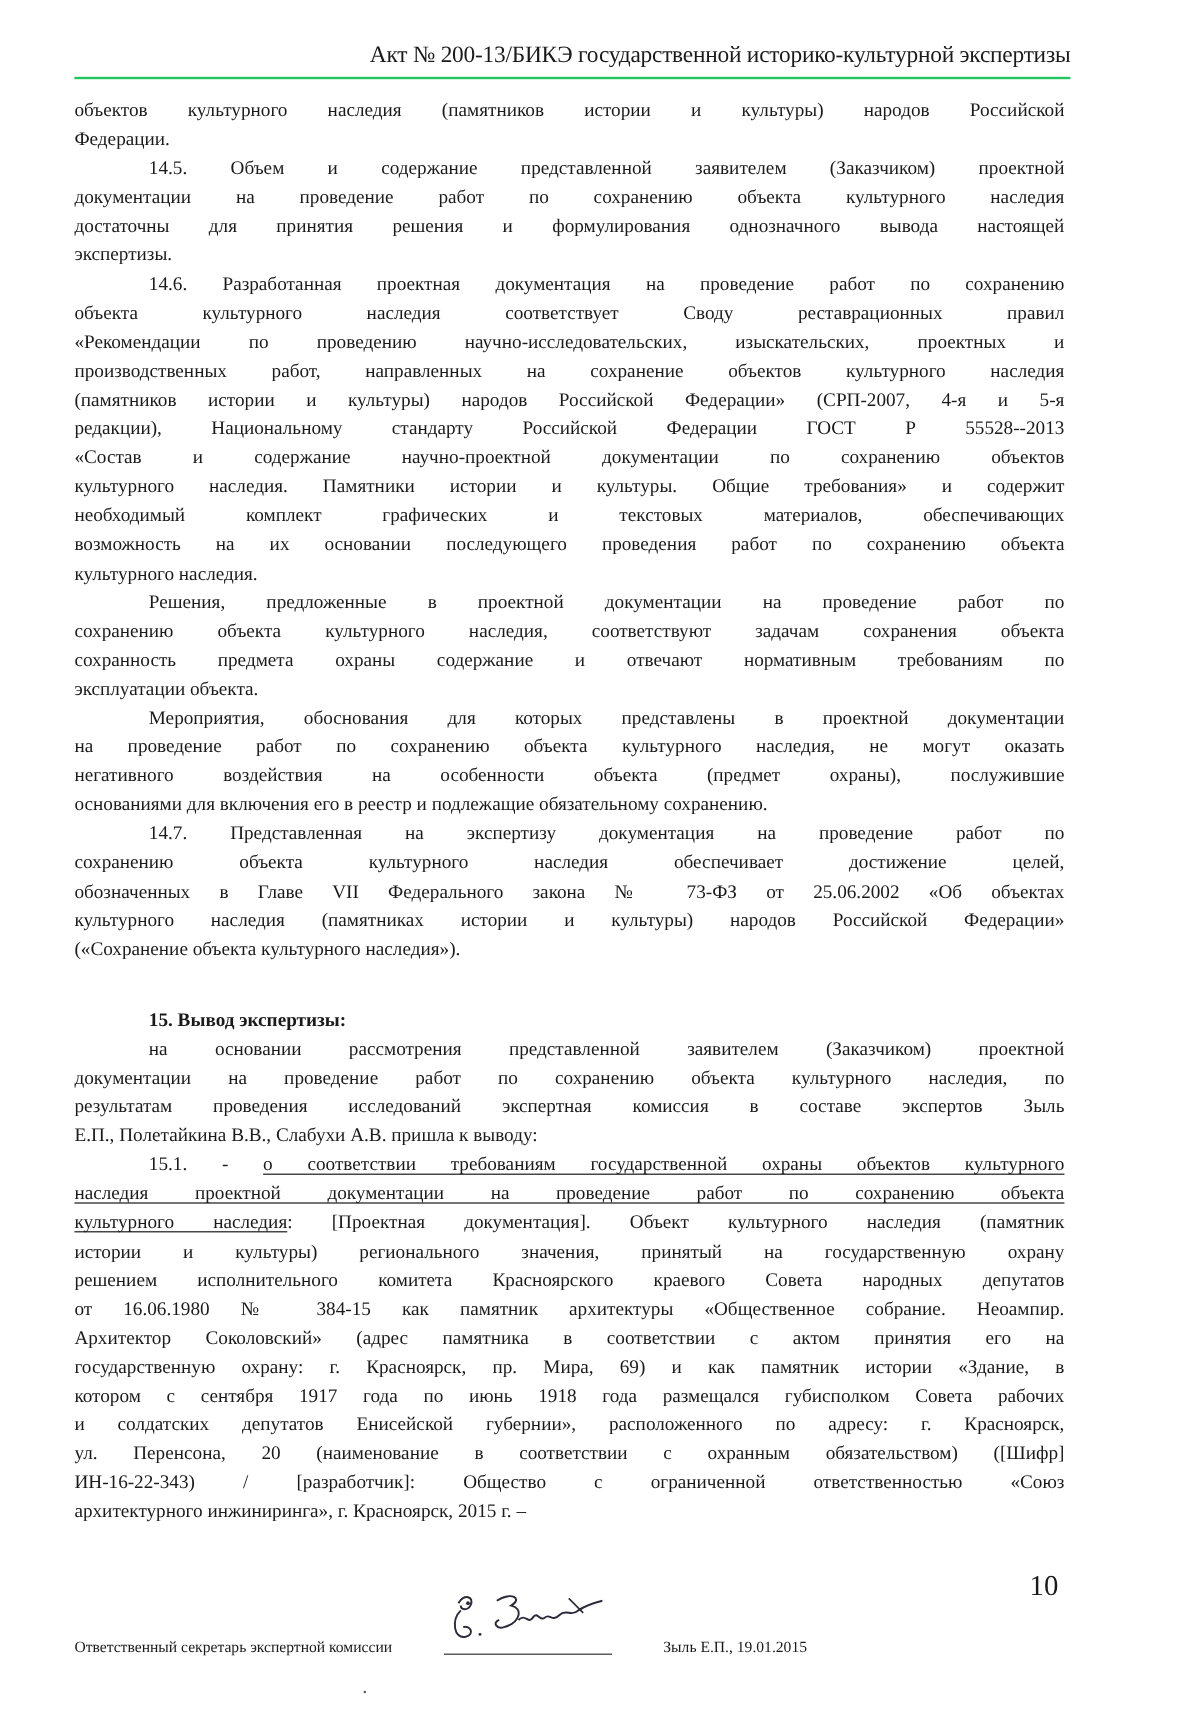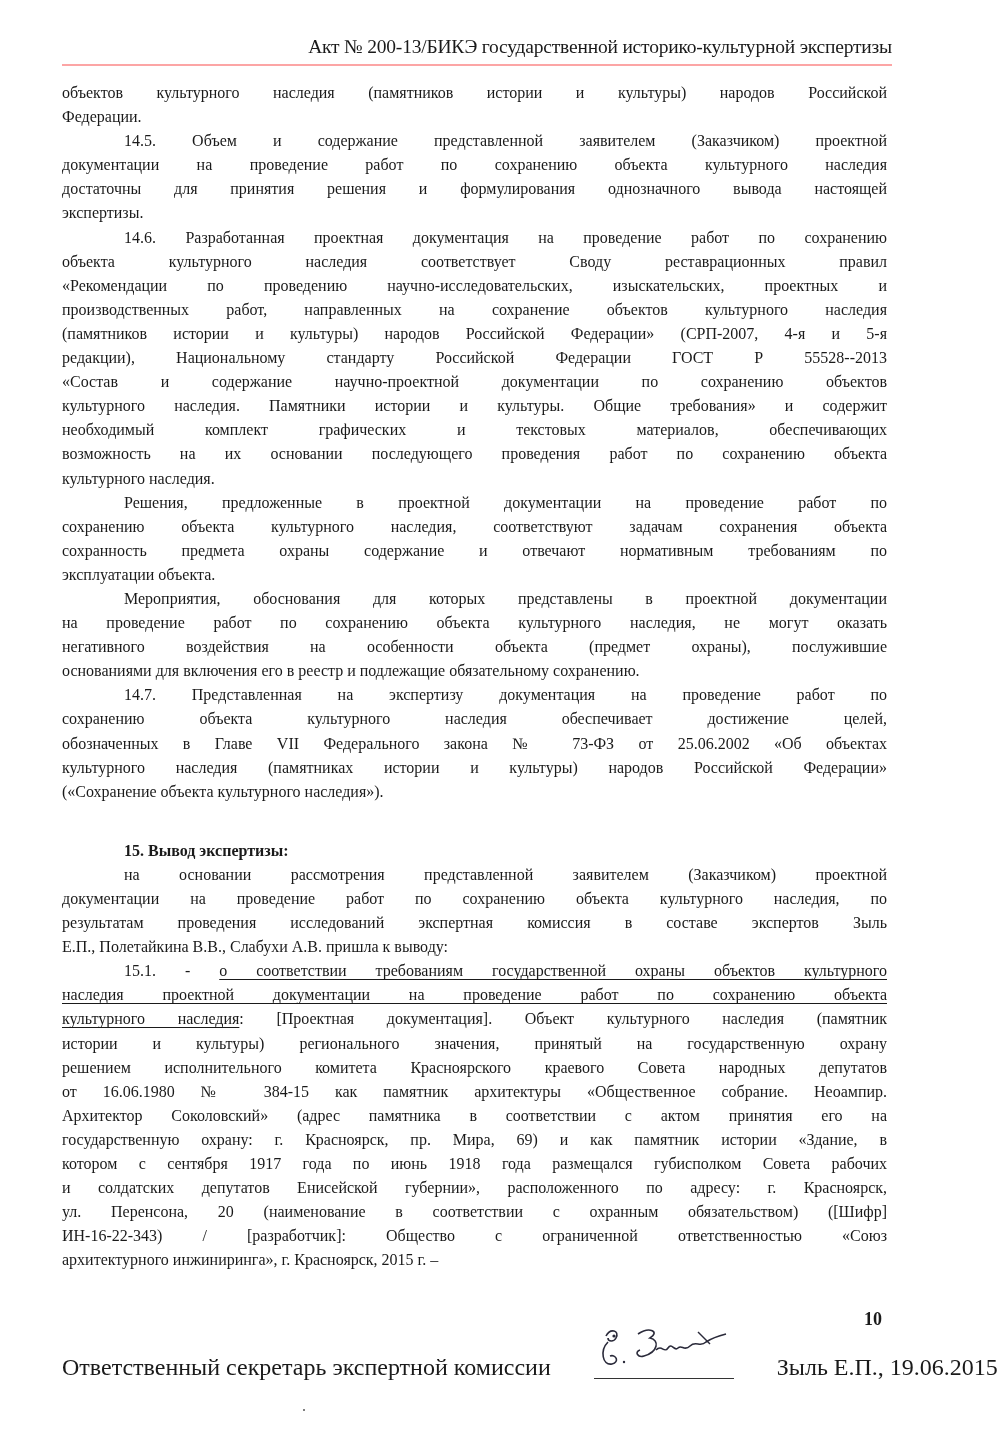--- a/index.html
+++ b/index.html
@@ -20,21 +20,21 @@
       left: 0; top: 0;
       width: 1000px;
       height: 1432px;
     }
     .header {
       position: absolute;
       left: 62px;
       top: 34px;
       width: 830px;
       height: 30px;
-      border-bottom: 2px solid #fca5a5;
+      border-bottom: 2px solid #22c55e;
     }
     .header-title {
       position: absolute;
       right: 0;
       top: 2px;
       font-size: 19.5px;
       letter-spacing: -0.2px;
       white-space: nowrap;
     }
     .body-text {
@@ -66,21 +66,21 @@
       font-weight: bold;
     }
     .u {
       text-decoration: underline;
       text-underline-offset: 3px;
     }
     .footer-sign {
       position: absolute;
       left: 62px;
       top: 1336px;
-      font-size: 24px;
+      font-size: 13px;
       white-space: nowrap;
       display: flex;
       align-items: flex-end;
       gap: 41px;
     }
     .sign-area {
       display: inline-block;
       width: 140px;
       height: 44px;
       position: relative;
@@ -91,22 +91,21 @@
     .sign-area svg {
       position: absolute;
       left: 0; top: -14px;
       width: 140px;
       height: 56px;
     }
     .page-number {
       position: absolute;
       right: 118px;
       top: 1309px;
-      font-size: 18px;
-      font-weight: bold;
+      font-size: 24px;
     }
     .speck {
       position: absolute;
       left: 303px;
       top: 1409px;
       width: 2px;
       height: 2px;
       background: #555;
       border-radius: 1px;
     }
@@ -203,19 +202,19 @@
     <span class="sign-area">
       <svg viewBox="0 0 140 56">
         <path d="M14 22 C 6 30, 8 46, 18 44 C 26 42, 22 34, 16 36 M 12 16 C 16 8, 26 10, 22 18 C 20 22, 14 22, 14 18" fill="none" stroke="#2a2a3a" stroke-width="1.6"></path>
         <circle cx="20" cy="16" r="1.6" fill="#2a2a3a"></circle>
         <circle cx="30" cy="42" r="1.2" fill="#2a2a3a"></circle>
         <path d="M44 14 C 56 6, 66 12, 56 18 C 66 20, 64 32, 50 36 C 44 38, 40 32, 46 30" fill="none" stroke="#2a2a3a" stroke-width="1.6"></path>
         <path d="M62 30 C 68 24, 70 34, 74 28 C 78 22, 80 32, 84 28 C 88 24, 90 32, 96 26 C 102 20, 106 28, 112 22 C 118 18, 124 16, 132 14" fill="none" stroke="#2a2a3a" stroke-width="1.6"></path>
         <path d="M104 12 L 116 24" fill="none" stroke="#2a2a3a" stroke-width="1.4"></path>
       </svg>
     </span>
-    <span>Зыль Е.П., 19.06.2015</span>
+    <span>Зыль Е.П., 19.01.2015</span>
   </div>
 
   <div class="page-number">10</div>
 
   <div class="speck"></div>
 </div>
 
 </body></html>

